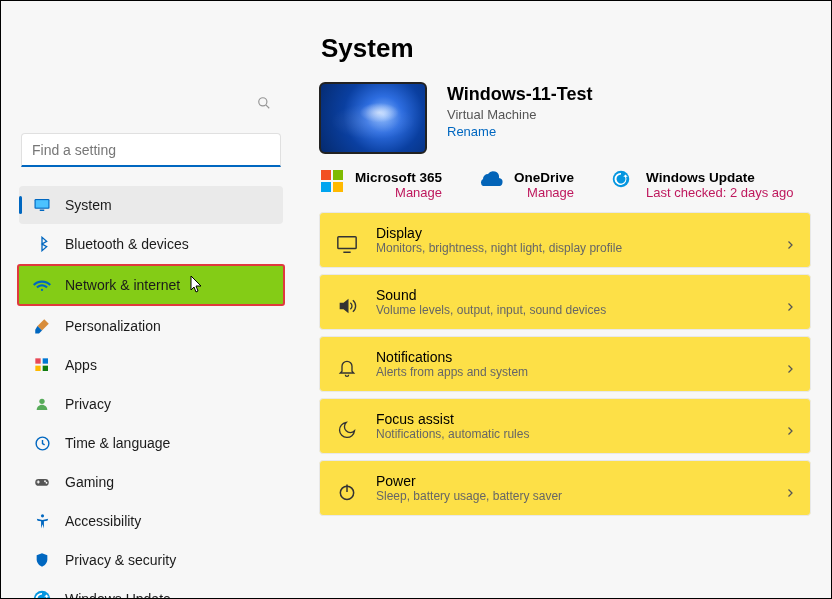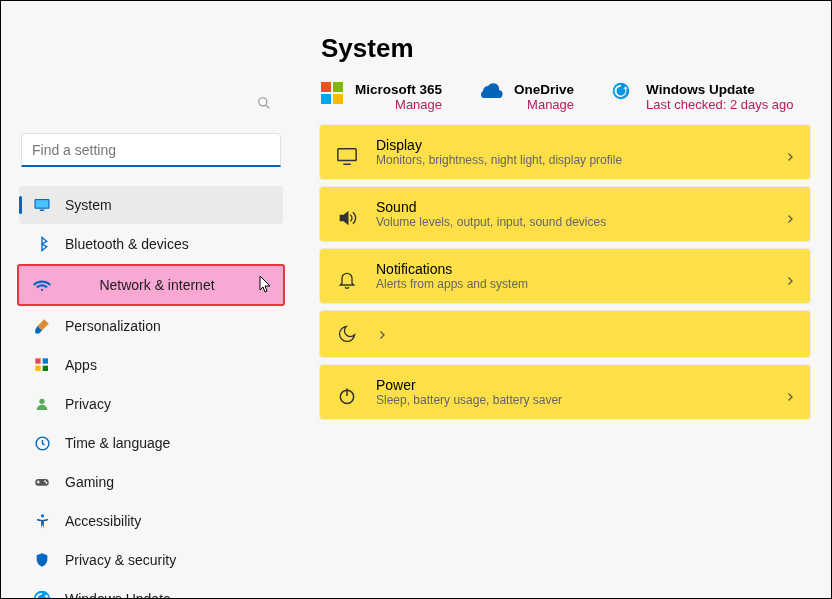--- a/index.html
+++ b/index.html
@@ -25,22 +25,22 @@
     height: 38px; padding: 0 10px 0 14px; margin: 1px 4px;
     border-radius: 4px; font-size: 14px; color: #1b1b1b; cursor: pointer;
     position: relative;
   }
   .nav li.selected { background: #eaeaea; }
   .nav li.selected::before {
     content: ""; position: absolute; left: 0; top: 10px; bottom: 10px;
     width: 3px; background: #0067c0; border-radius: 3px;
   }
   .nav li.highlight {
-    background: #f9a8d4; border: 2.5px solid #e0393e; border-radius: 3px;
-    height: 42px; margin: 0 2px; justify-content: space-between;
+    background: #84cc16; border: 2.5px solid #e0393e; border-radius: 3px;
+    height: 42px; margin: 0 2px;
   }
   .nav-icon { width: 18px; height: 18px; display: flex; align-items: center; justify-content: center; }
   .main { flex: 1; padding: 12px 14px 0 24px; overflow: hidden; }
   .page-title { font-size: 26px; font-weight: 600; margin: 14px 0 18px 2px; }
   .pc-row { display: flex; gap: 20px; margin-bottom: 16px; }
   .pc-thumb {
     width: 108px; height: 72px; border-radius: 6px; border: 2px solid #222;
     background: radial-gradient(circle at 60% 45%, #85b6ff 0%, #2d6de0 25%, #0a3fa0 55%, #052a6e 100%);
     position: relative; overflow: hidden;
   }
@@ -191,20 +191,28 @@
             </svg>
           </span>
           <span>Windows Update</span>
         </li>
       </ul>
   </aside>
 
   <main class="main">
     <h1 class="page-title">System</h1>
 
+    <div class="pc-row">
+      <div class="pc-thumb"></div>
+      <div class="pc-meta">
+        <div class="pc-name">Windows-11-Test</div>
+        <div class="pc-type">Virtual Machine</div>
+        <div class="rename">Rename</div>
+      </div>
+    </div>
 
     <div class="services" id="services">
         <div class="svc">
           <div class="svc-icon">
             <div class="ms-logo">
               <span></span>
               <span></span>
               <span></span>
               <span></span>
             </div>
@@ -280,20 +288,24 @@
           <div class="chev"><svg viewBox="0 0 24 24" width="12" height="12" fill="none" stroke="#555" stroke-width="2.5">
               <polyline points="9 5 16 12 9 19"></polyline>
             </svg></div>
         </div>
         <div class="card">
           <div class="card-icon">
             <svg viewBox="0 0 24 24" width="20" height="20" fill="none" stroke="#333" stroke-width="1.6">
               <path d="M21 13A9 9 0 1111 3a7 7 0 0010 10z"></path>
             </svg>
           </div>
+          <div class="card-text">
+            <div class="card-title">Focus assist</div>
+            <div class="card-sub">Notifications, automatic rules</div>
+          </div>
           <div class="chev"><svg viewBox="0 0 24 24" width="12" height="12" fill="none" stroke="#555" stroke-width="2.5">
               <polyline points="9 5 16 12 9 19"></polyline>
             </svg></div>
         </div>
         <div class="card">
           <div class="card-icon">
             <svg viewBox="0 0 24 24" width="20" height="20" fill="none" stroke="#333" stroke-width="1.8">
               <circle cx="12" cy="13" r="8"></circle>
               <line x1="12" y1="3" x2="12" y2="12"></line>
             </svg>

